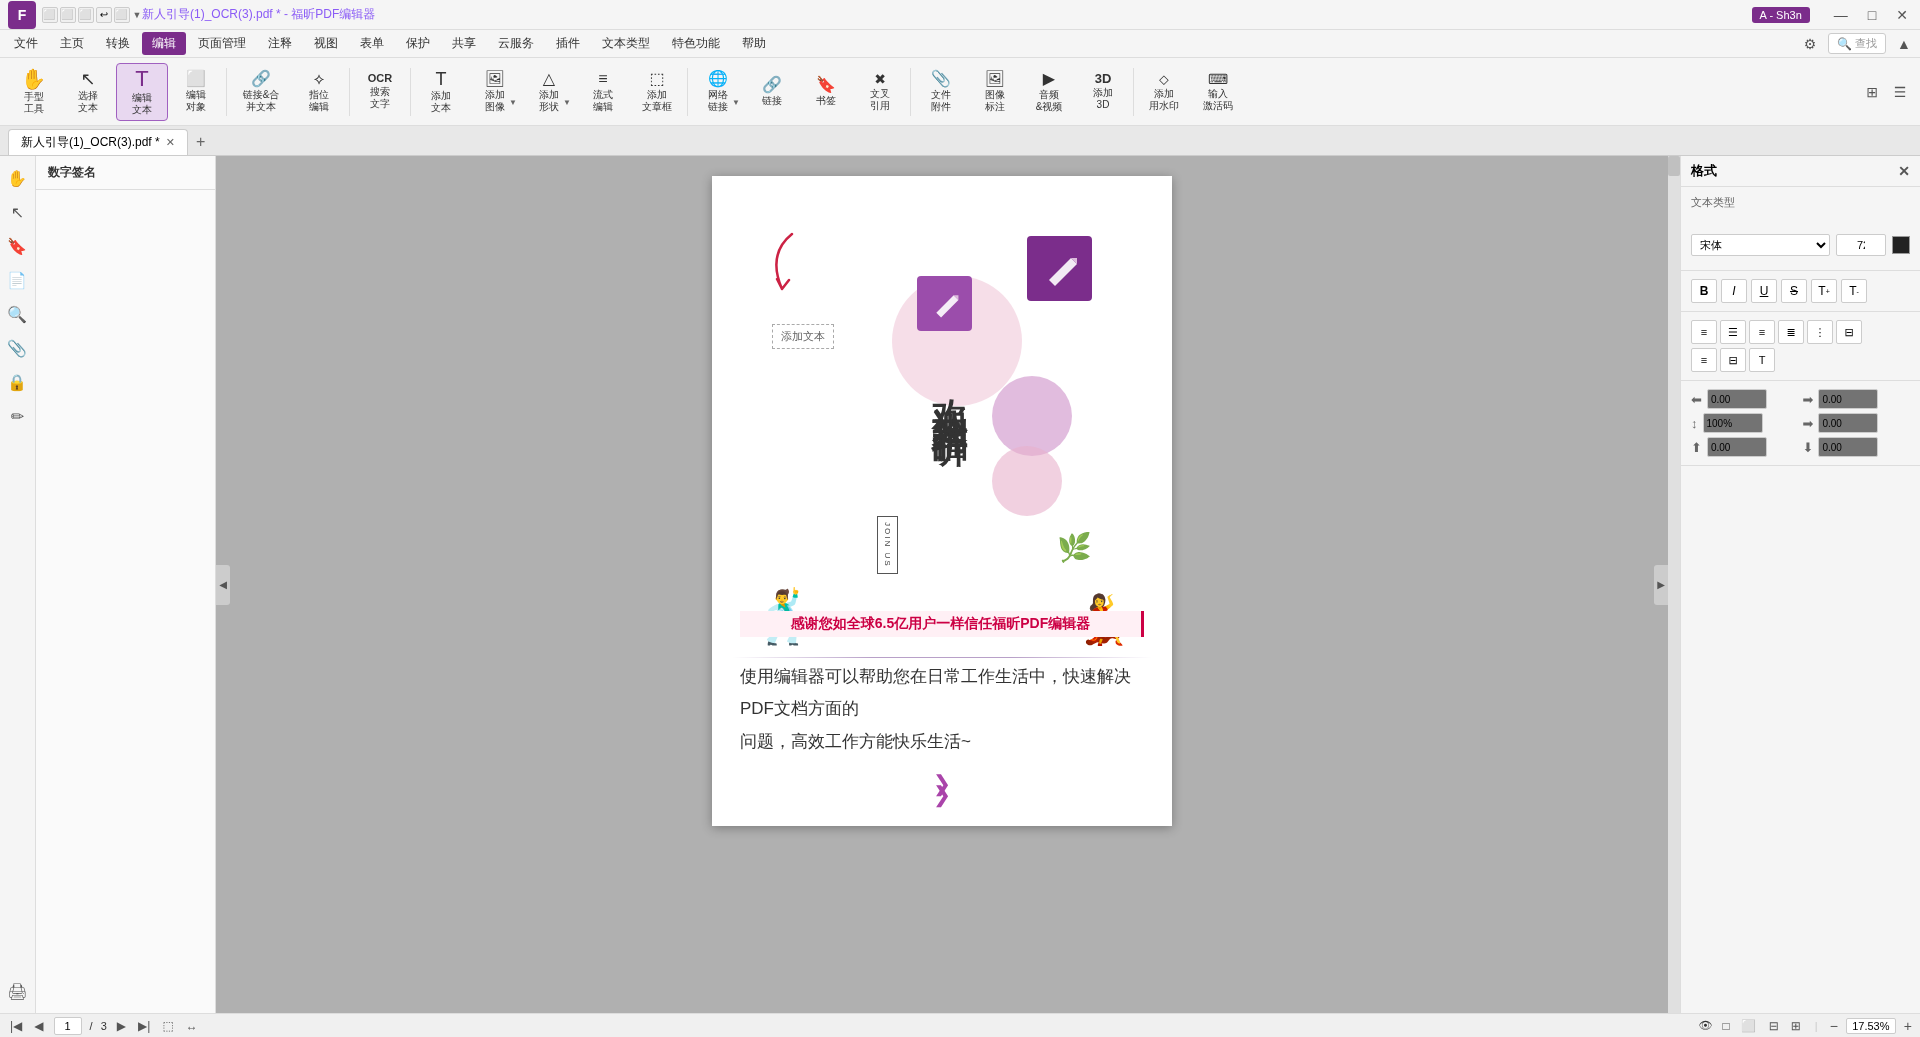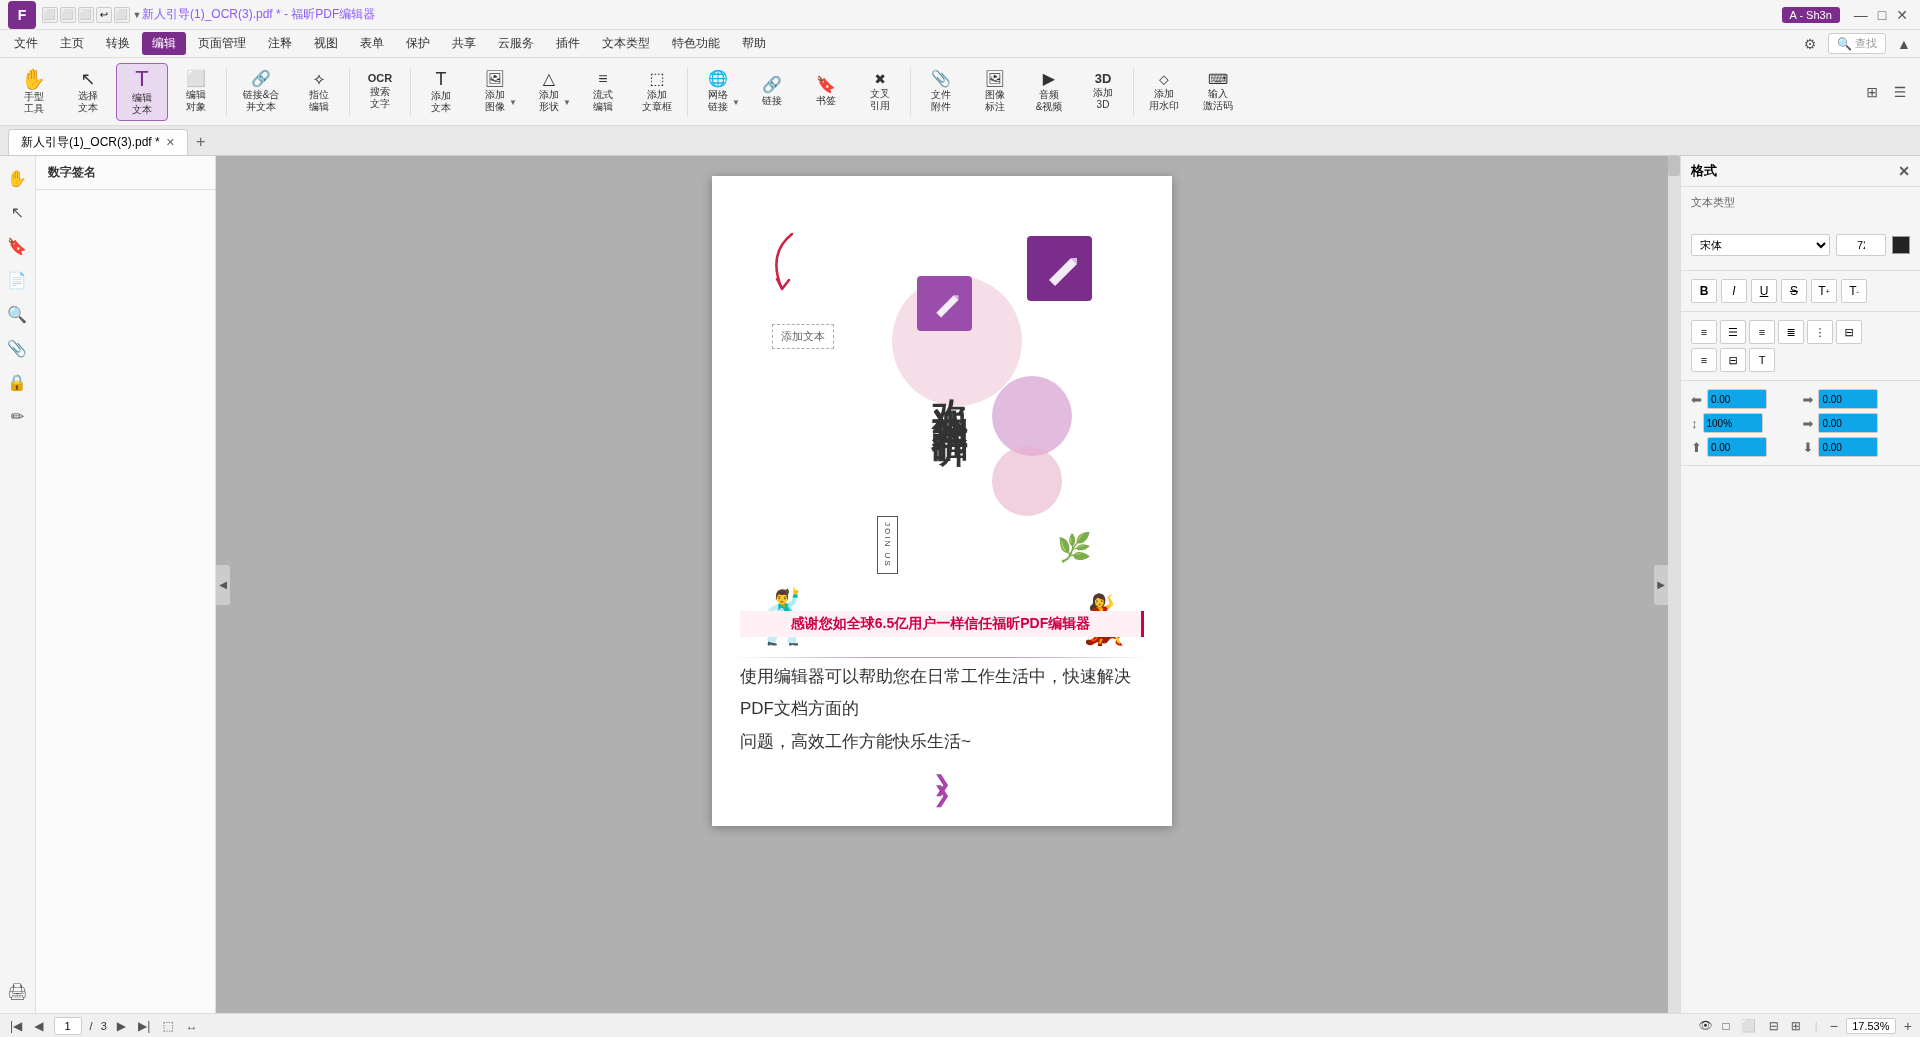--- a/index.html
+++ b/index.html
@@ -23,21 +23,21 @@
       display: flex; align-items: center; justify-content: center;
       color: white; font-size: 14px; font-weight: bold;
     }
     #title-bar .title-text {
       flex: 1; text-align: left; font-size: 12px; color: #8b5cf6;
     }
     .user-badge {
       background: #7b2d8b; color: white; font-size: 11px;
       padding: 2px 8px; border-radius: 3px; margin-right: 8px;
     }
-    .title-win-controls { display: flex; align-items: flex-start; gap: 2px; }
+    .title-win-controls { display: flex; align-items: flex-start; gap: 12px; }
     .title-win-icon { font-size: 14px; color: #555; cursor: pointer; padding: 0 4px; }
 
     
     #menu-bar {
       height: 28px;
       background: #f5f5f5;
       display: flex;
       align-items: center;
       padding: 0 4px;
       border-bottom: 1px solid #ddd;
@@ -307,21 +307,21 @@
     .spacing-grid {
       display: grid;
       grid-template-columns: 1fr 1fr;
       gap: 4px;
     }
     .spacing-field {
       display: flex; align-items: center; gap: 3px;
     }
     .spacing-input {
       width: 60px; height: 20px;
-      border: 1px solid #ccc; background: #0ea5e9;
+      border: 1px solid #ccc; background: #737373;
       font-size: 10px; padding: 0 3px;
       border-radius: 2px;
     }
 
     
     #bottom-bar {
       height: 24px;
       background: #f0f0f0;
       border-top: 1px solid #ddd;
       display: flex;

